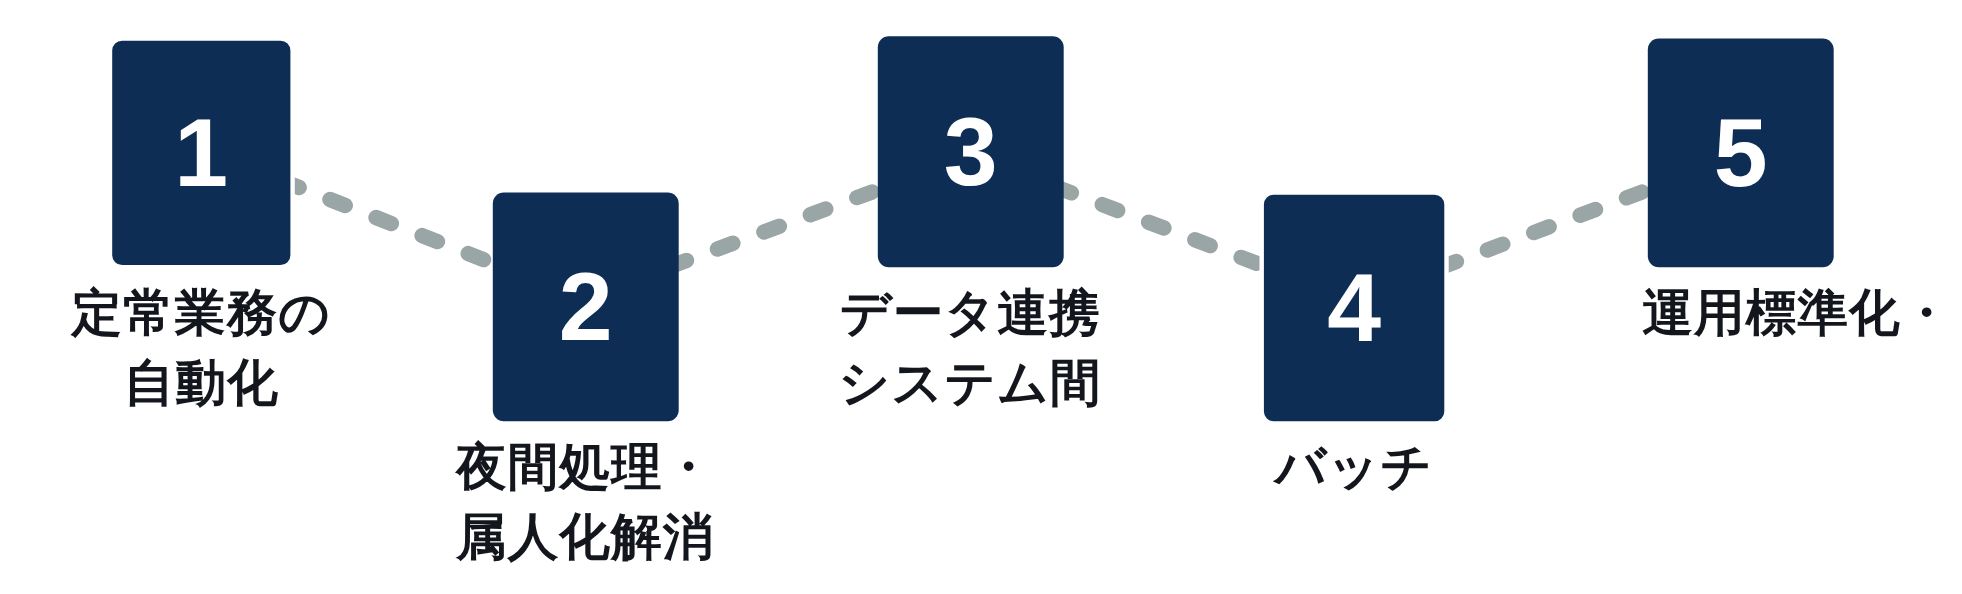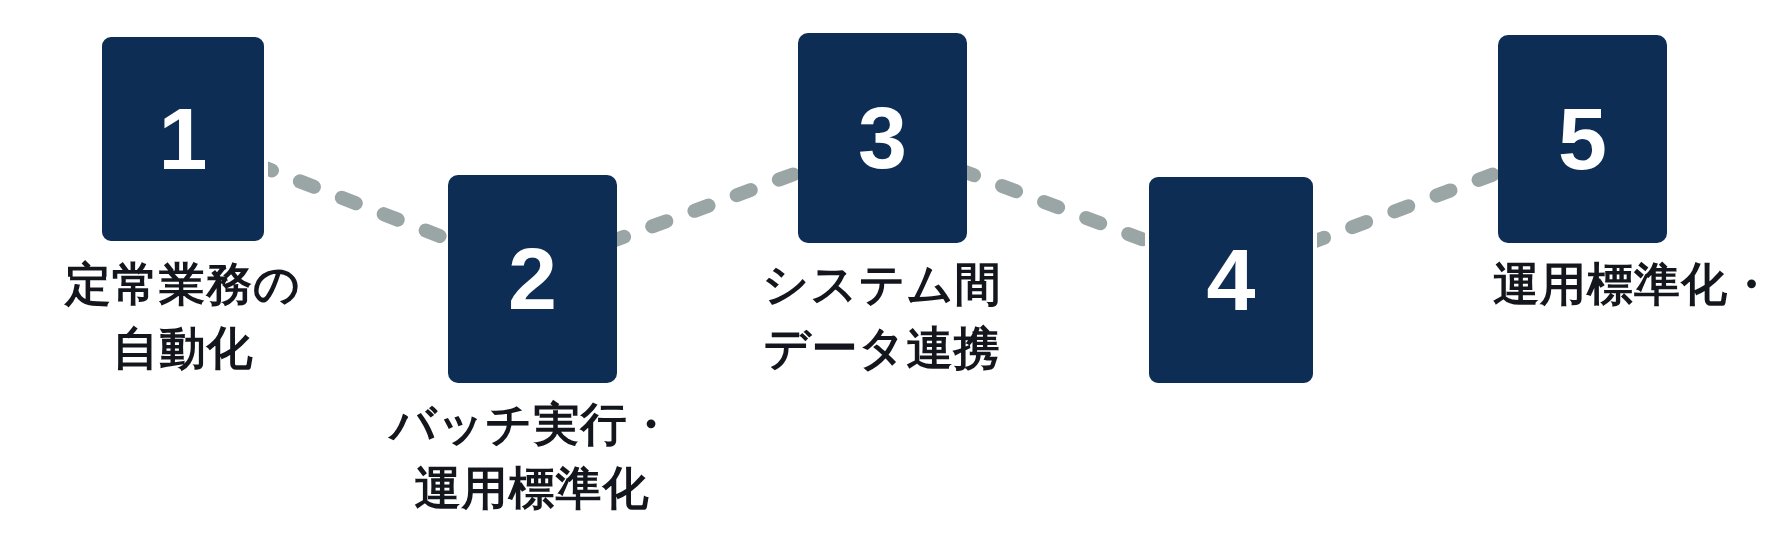--- a/index.html
+++ b/index.html
@@ -72,36 +72,37 @@
   </div>
   <div class="step-label label-1">
     <div>定常業務の</div>
     <div>自動化</div>
   </div>
 
   <div class="step-box box-2">
     <span class="num">2</span>
   </div>
   <div class="step-label label-2">
-    <div>バッチ実行・</div>
-    <div>運用標準化</div>
+    <div>夜間処理・</div>
+    <div>属人化解消</div>
   </div>
 
   <div class="step-box box-3">
     <span class="num">3</span>
   </div>
   <div class="step-label label-3">
+    <div>データ連携</div>
     <div>システム間</div>
-    <div>データ連携</div>
   </div>
 
   <div class="step-box box-4 bordered">
     <span class="num">4</span>
   </div>
   <div class="step-label label-4">
+    <div>バッチ</div>
   </div>
 
   <div class="step-box box-5">
     <span class="num">5</span>
   </div>
   <div class="step-label label-5">
     <div>運用標準化・</div>
   </div>
 
 </div>

